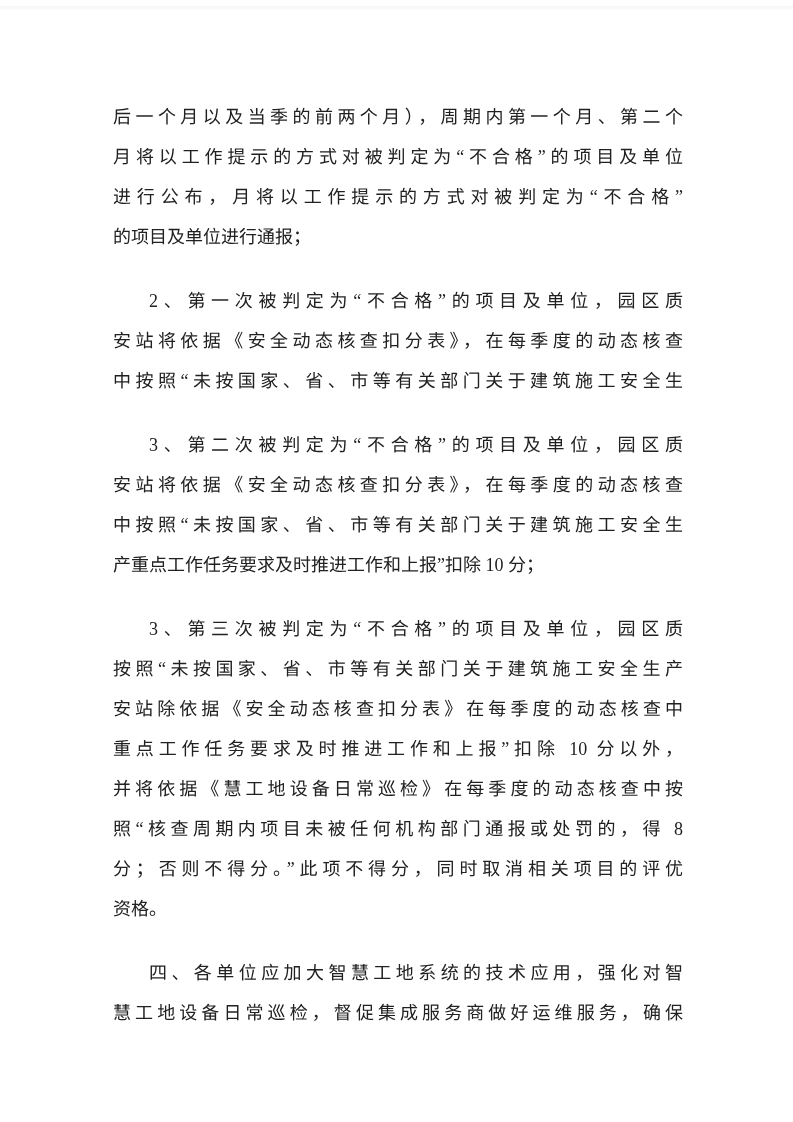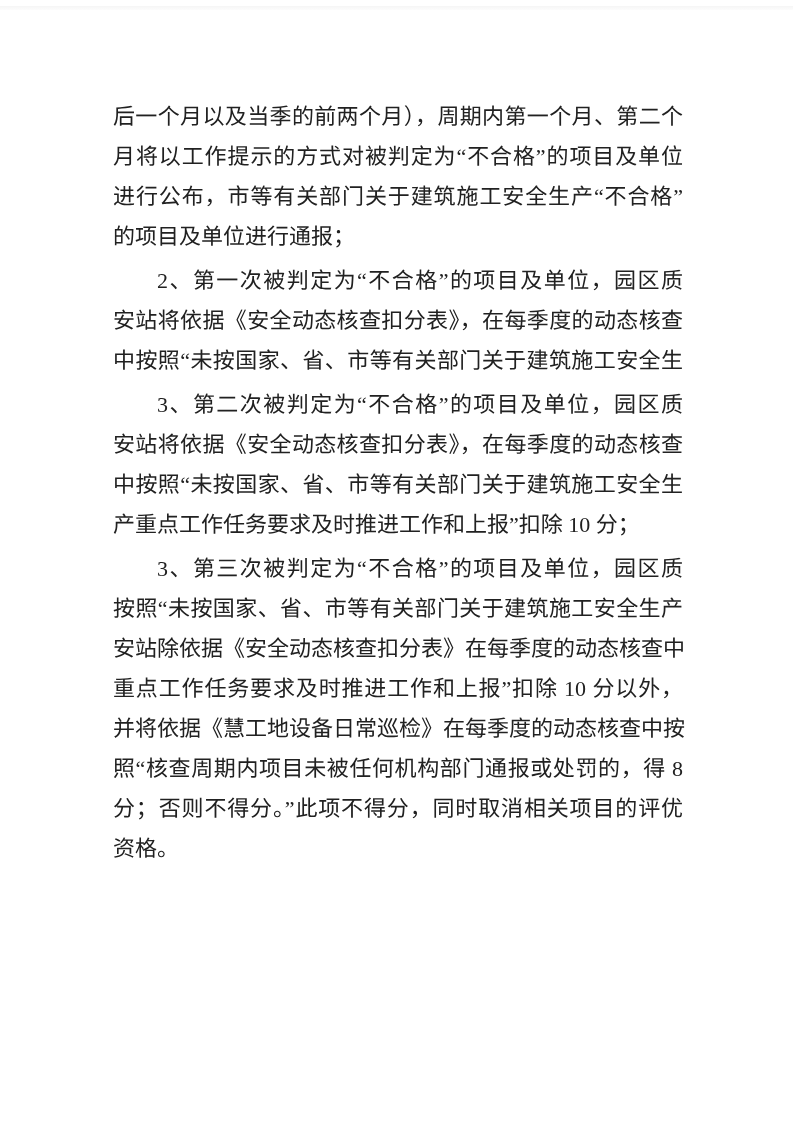--- a/index.html
+++ b/index.html
@@ -24,25 +24,25 @@
     height: 4px;
     background: linear-gradient(#f1f1f1, #fbfbfb);
     opacity: .7;
   }
   .doc-body {
     position: absolute;
     left: 113px;
     top: 97px;
     width: 570px;
     color: #212121;
-    font-size: 22px;
+    font-size: 18px;
     letter-spacing: 0;
   }
   .paragraph { margin: 0; }
-  .paragraph + .paragraph { margin-top: 4px; }
+  .paragraph + .paragraph { margin-top: 24px; }
   .line {
     height: 40px;
     line-height: 40px;
     white-space: nowrap;
     text-align: justify;
     text-align-last: justify;
     text-justify: inter-character;
     overflow: visible;
   }
   .line.last-natural {
@@ -55,21 +55,21 @@
 </style>
 </head>
 <body>
 
 <div class="page">
   <div class="scan-shade"></div>
   <main class="doc-body" style="color: rgb(33, 33, 33);">
       <div class="paragraph">
         <div class="line">后一个月以及当季的前两个月），周期内第一个月、第二个</div>
         <div class="line">月将以工作提示的方式对被判定为“不合格”的项目及单位</div>
-        <div class="line">进行公布，市等有关部门关于建筑施工安全生产“不合格”</div>
+        <div class="line">进行公布，月将以工作提示的方式对被判定为“不合格”</div>
         <div class="line last-natural">的项目及单位进行通报；</div>
       </div>
       <div class="paragraph">
         <div class="line first-indent">2、第一次被判定为“不合格”的项目及单位，园区质</div>
         <div class="line">安站将依据《安全动态核查扣分表》，在每季度的动态核查</div>
         <div class="line">中按照“未按国家、省、市等有关部门关于建筑施工安全生</div>
       </div>
       <div class="paragraph">
         <div class="line first-indent">3、第二次被判定为“不合格”的项目及单位，园区质</div>
         <div class="line">安站将依据《安全动态核查扣分表》，在每季度的动态核查</div>
@@ -79,14 +79,18 @@
       <div class="paragraph">
         <div class="line first-indent">3、第三次被判定为“不合格”的项目及单位，园区质</div>
         <div class="line">按照“未按国家、省、市等有关部门关于建筑施工安全生产</div>
         <div class="line">安站除依据《安全动态核查扣分表》在每季度的动态核查中</div>
         <div class="line">重点工作任务要求及时推进工作和上报”扣除 10 分以外，</div>
         <div class="line">并将依据《慧工地设备日常巡检》在每季度的动态核查中按</div>
         <div class="line">照“核查周期内项目未被任何机构部门通报或处罚的，得 8</div>
         <div class="line">分；否则不得分。”此项不得分，同时取消相关项目的评优</div>
         <div class="line last-natural">资格。</div>
       </div>
+      <div class="paragraph">
+        <div class="line first-indent">四、各单位应加大智慧工地系统的技术应用，强化对智</div>
+        <div class="line">慧工地设备日常巡检，督促集成服务商做好运维服务，确保</div>
+      </div>
     </main>
 </div>
 
 </body></html>

